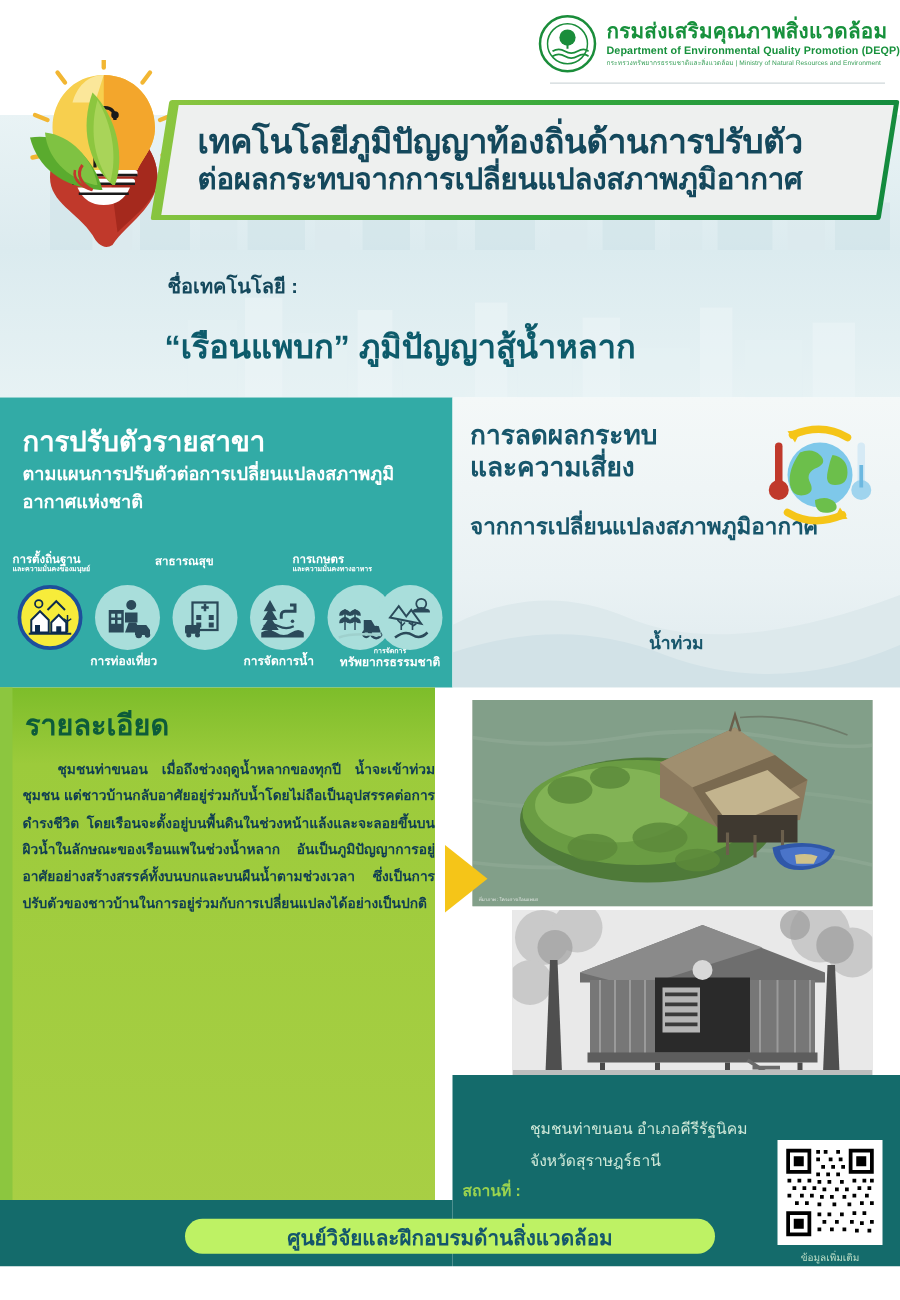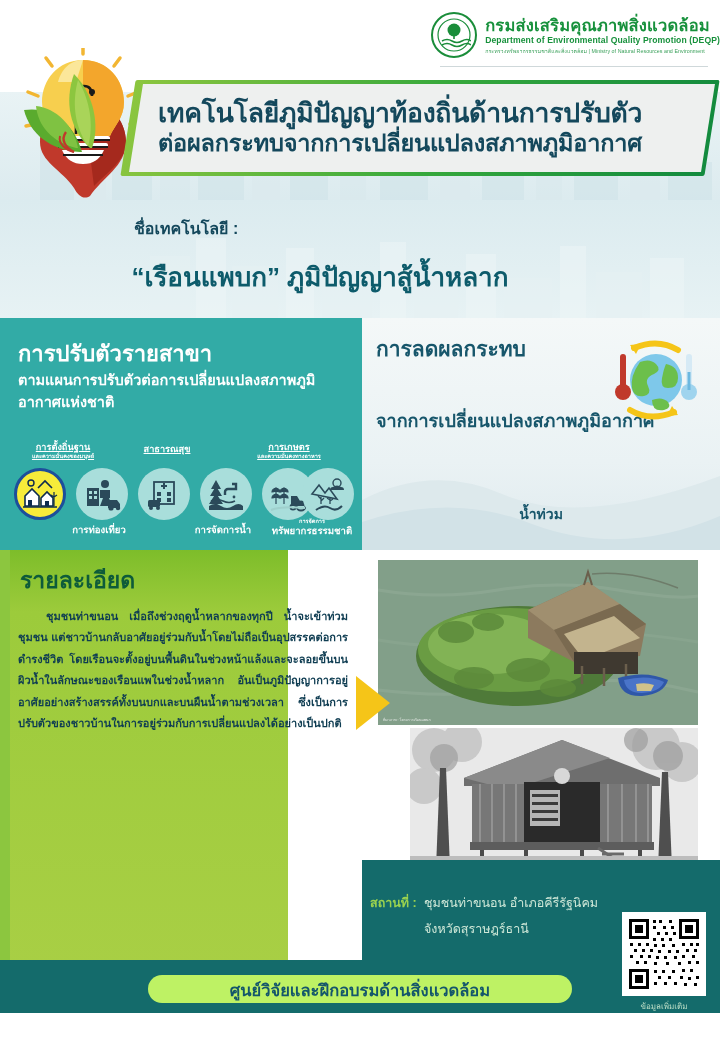--- a/index.html
+++ b/index.html
@@ -64,59 +64,59 @@
     background: #32aba6; overflow: hidden;
   }
   .pl-h1 { position:absolute; left:18px; top:18px; font-size:22px; font-weight:bold; color:#fff; }
   .pl-h2 { position:absolute; left:18px; top:52px; width:332px; font-size:14.5px; font-weight:bold;
            color:#fff; line-height:1.5; }
 
   .icons-row { position:absolute; left:6px; top:124px; width:356px; height:106px; }
   .ic { position:absolute; width:52px; height:52px; border-radius:50%; background:#a9dedb;
         display:flex; align-items:center; justify-content:center; }
   .ic.first { background:#f7ec3a; border:3px solid #1d4f9b; }
-  .lbl-top { position:absolute; text-align:center; color:#fff; font-weight:bold;text-decoration:underline; }
+  .lbl-top { position:absolute; text-align:left; color:#fff; font-weight:bold; }
   .lbl-top .t1 { font-size:9.2px; line-height:1.15;}
   .lbl-top .t2 { font-size:5.6px; line-height:1.2; font-weight:bold;}
   .lbl-bot { position:absolute; text-align:center; color:#fff; font-weight:bold; }
   .lbl-bot .t1 { font-size:9.6px; line-height:1.15;}
   .lbl-bot .t0 { font-size:5.6px; line-height:1.2;}
 
   .panel-right {
     position: absolute; left: 362px; top: 318px; width: 358px; height: 232px;
     background: linear-gradient(180deg,#f4f8f8 0%, #eaf2f4 62%, #dfeaee 100%); overflow:hidden;
   }
   .pr-hills { position:absolute; left:0; bottom:0; width:358px; height:110px; }
   .pr-h1 { position:absolute; left:14px; top:18px; font-size:21px; font-weight:bold; color:#17566b; line-height:1.25;}
   .pr-h2 { position:absolute; left:14px; top:88px; font-size:18px; font-weight:bold; color:#17566b;}
   .pr-flood { position:absolute; left:0; top:185px; width:358px; text-align:center;
               font-size:14px; font-weight:bold; color:#17566b; }
   .globe-ic { position:absolute; right:16px; top:20px; width:104px; height:86px; }
 
   
   .details {
-    position:absolute; left:0; top:550px; width:288px; height:440px;
+    position:absolute; left:0; top:550px; width:348px; height:440px;
     background: linear-gradient(180deg,#7dbd2a 0%, #9ccb3b 14%, #a9cf45 100%);
     padding-left: 28px;
   }
   .det-head { position:absolute; left:20px; top:12px; font-size:23px; font-weight:bold; color:#0d5b3a; }
   .det-body { position:absolute; left:18px; top:56px; width:330px; font-size:11px;
               font-weight:bold; color:#0f3d52; line-height:1.95; text-align:justify; text-indent:28px; }
   .yellow-arrow { position:absolute; left:352px; top:672px; width:40px; height:62px; z-index:6; }
 
   
   .photo-a { position:absolute; left:378px; top:560px; width:320px; height:165px;
              overflow:hidden; background:#6f8c74; }
   .photo-b { position:absolute; left:410px; top:728px; width:288px; height:142px;
              overflow:hidden; background:#cfcfcf; }
   .photo-credit { position:absolute; left:4px; bottom:2px; font-size:3.6px; color:#e8e8e8; }
 
   
   .bottom-teal { position:absolute; left:362px; top:860px; width:358px; height:180px; background:#146b6b; }
-  .loc-label { position:absolute; left:370px; top:893px; font-size:12.5px; font-weight:bold; color:#9ad24f; }
+  .loc-label { position:absolute; left:370px; top:943px; font-size:12.5px; font-weight:bold; color:#9ad24f; }
   .loc-v1 { position:absolute; left:424px; top:893px; font-size:12.5px; color:#cfe8d8; }
   .loc-v2 { position:absolute; left:424px; top:919px; font-size:12.5px; color:#cfe8d8; }
   .qr-box { position:absolute; right:14px; top:912px; width:84px; height:84px; background:#fff; padding:5px; }
   .qr-cap { position:absolute; right:14px; top:1000px; width:84px; text-align:center;
             font-size:8px; color:#bfe0c8; }
 
   .footer-bar { position:absolute; left:0; top:960px; width:362px; height:80px; background:#146b6b; }
   .footer-pill {
     position:absolute; left:148px; top:975px; width:424px; height:28px; border-radius:19px;
     background:#bef264; display:flex; align-items:flex-end; justify-content:center; z-index:7;
@@ -332,20 +332,21 @@
     </div>
   </div>
 
   <div class="panel-right">
     <svg class="pr-hills" viewBox="0 0 358 110" preserveAspectRatio="none">
       <path d="M0 60 q70 -36 140 -6 q80 34 218 -18 V110 H0z" fill="#dde9ec"></path>
       <path d="M0 82 q90 -30 170 2 q90 34 188 -8 V110 H0z" fill="#d2e2e7"></path>
     </svg>
     <div class="pr-h1">
       <div>การลดผลกระทบ</div>
+      <div>และความเสี่ยง</div>
     </div>
     <div class="pr-h2">จากการเปลี่ยนแปลงสภาพภูมิอากาศ</div>
     <div class="pr-flood">น้ำท่วม</div>
 
     <svg class="globe-ic" viewBox="0 0 104 86">
       <path d="M34 10 q24 -10 44 2" stroke="#f5c518" stroke-width="6" fill="none" stroke-linecap="round"></path>
       <path d="M36 16 l-6 -9 l11 -1z" fill="#f5c518"></path>
       <path d="M74 74 q-24 10 -44 -2" stroke="#f5c518" stroke-width="6" fill="none" stroke-linecap="round"></path>
       <path d="M72 68 l6 9 l-11 1z" fill="#f5c518"></path>
       <circle cx="56" cy="42" r="26" fill="#7ec8ea"></circle>

